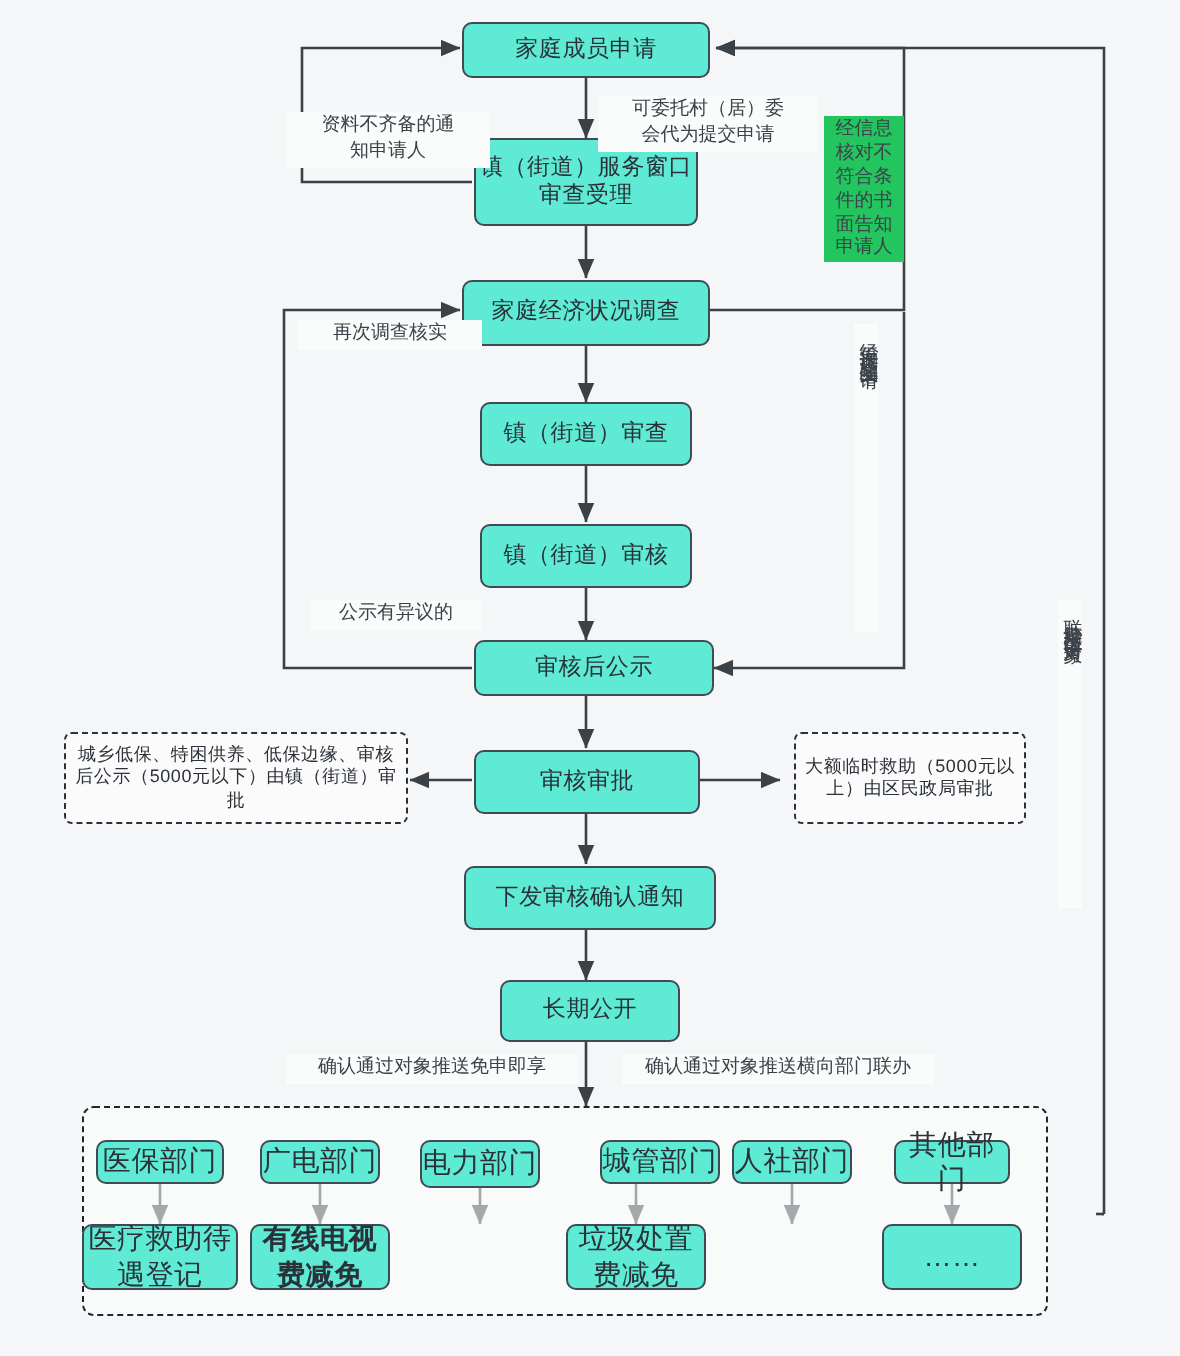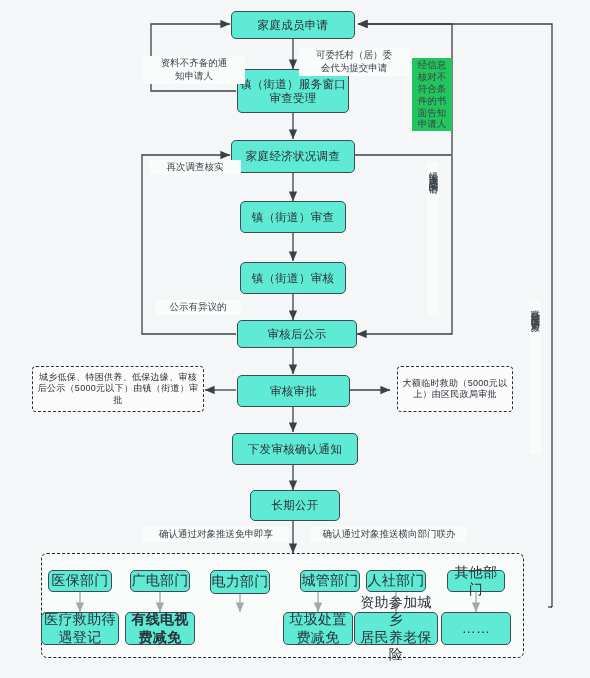--- a/index.html
+++ b/index.html
@@ -200,22 +200,20 @@
   </div>
 
   <div class="deptgroup" style="left:288px;top:570px;">
     <div class="node sm" style="position:relative;left:12px;top:0;width:60px;height:22px;">城管部门</div>
     <div class="node sm" style="position:relative;left:-5px;top:20px;width:70px;height:33px;white-space:pre-line;">垃圾处置
 费减免</div>
   </div>
 
   <div class="deptgroup" style="left:366px;top:570px;">
     <div class="node sm" style="position:relative;left:0;top:0;width:60px;height:22px;">人社部门</div>
-    <div class="node sm" style="position:relative;left:-12px;top:20px;width:84px;height:33px;white-space:pre-line;">资助参加城乡
-居民养老保险</div>
   </div>
 
   <div class="deptgroup" style="left:447px;top:570px;">
     <div class="node sm" style="position:relative;left:0;top:0;width:58px;height:22px;">其他部门</div>
     <div class="node sm" style="position:relative;left:-6px;top:20px;width:70px;height:33px;white-space:pre-line;">……</div>
   </div>
 
 </div>
 
 </body></html>

